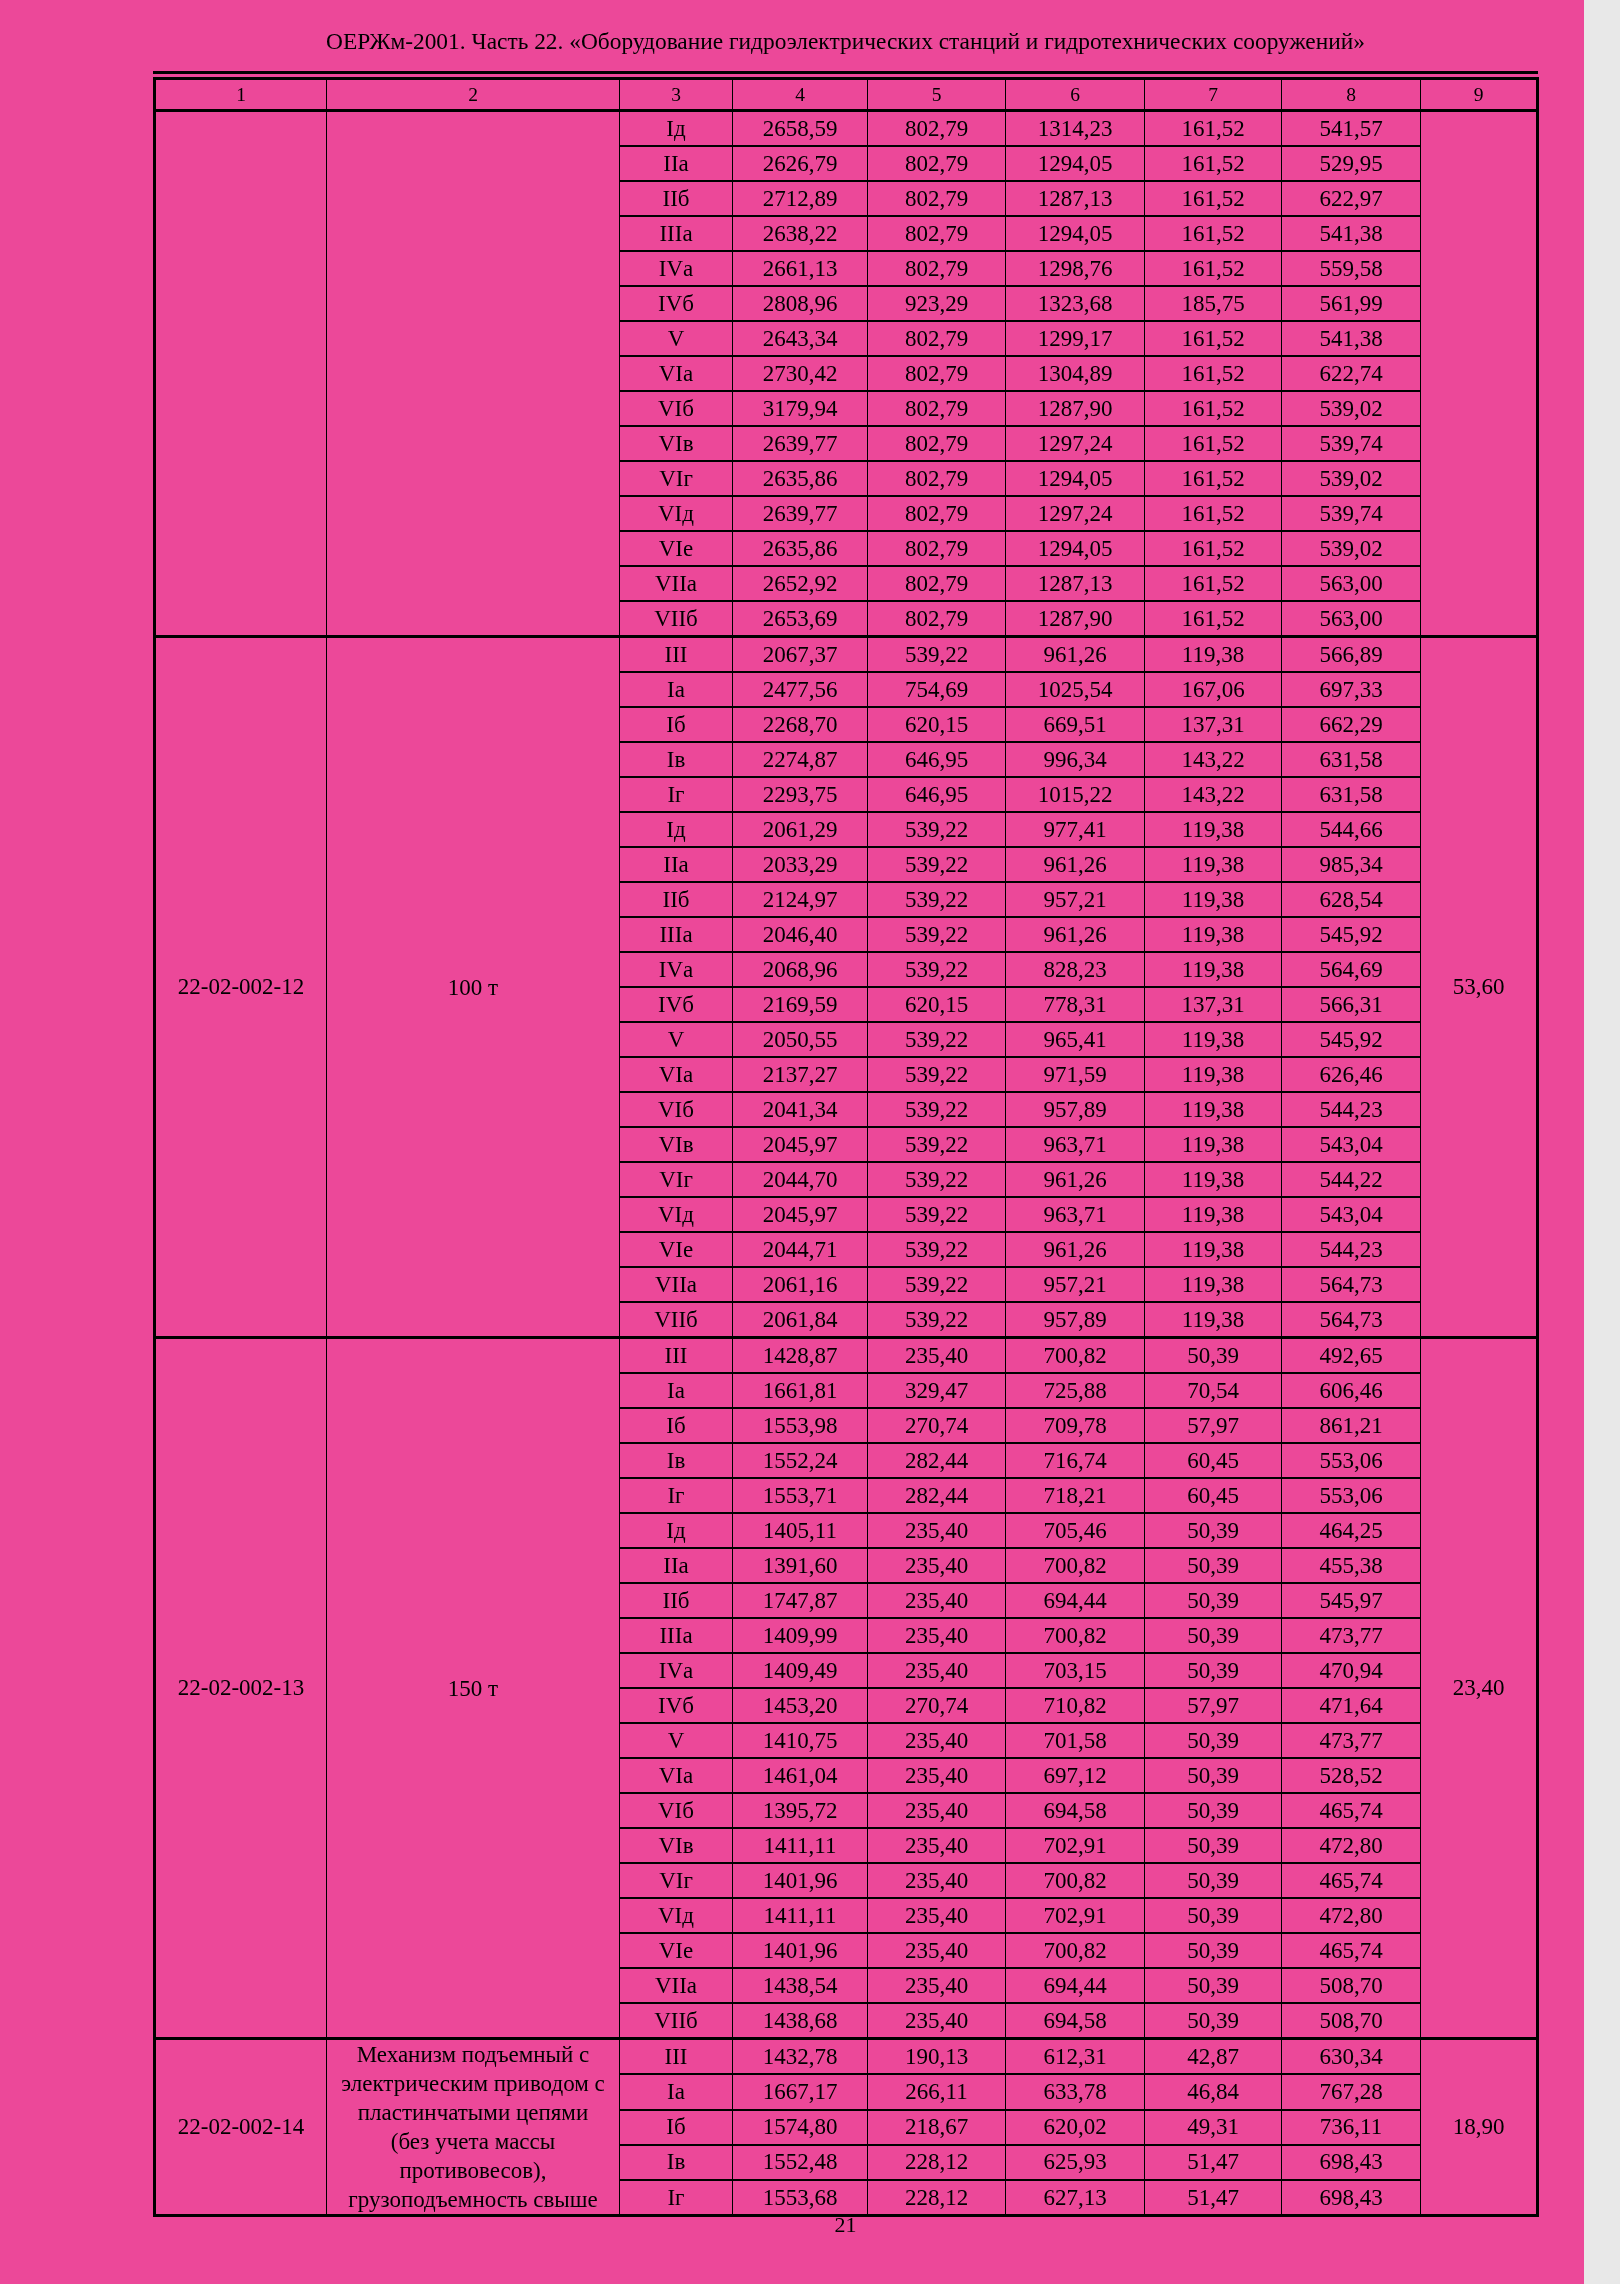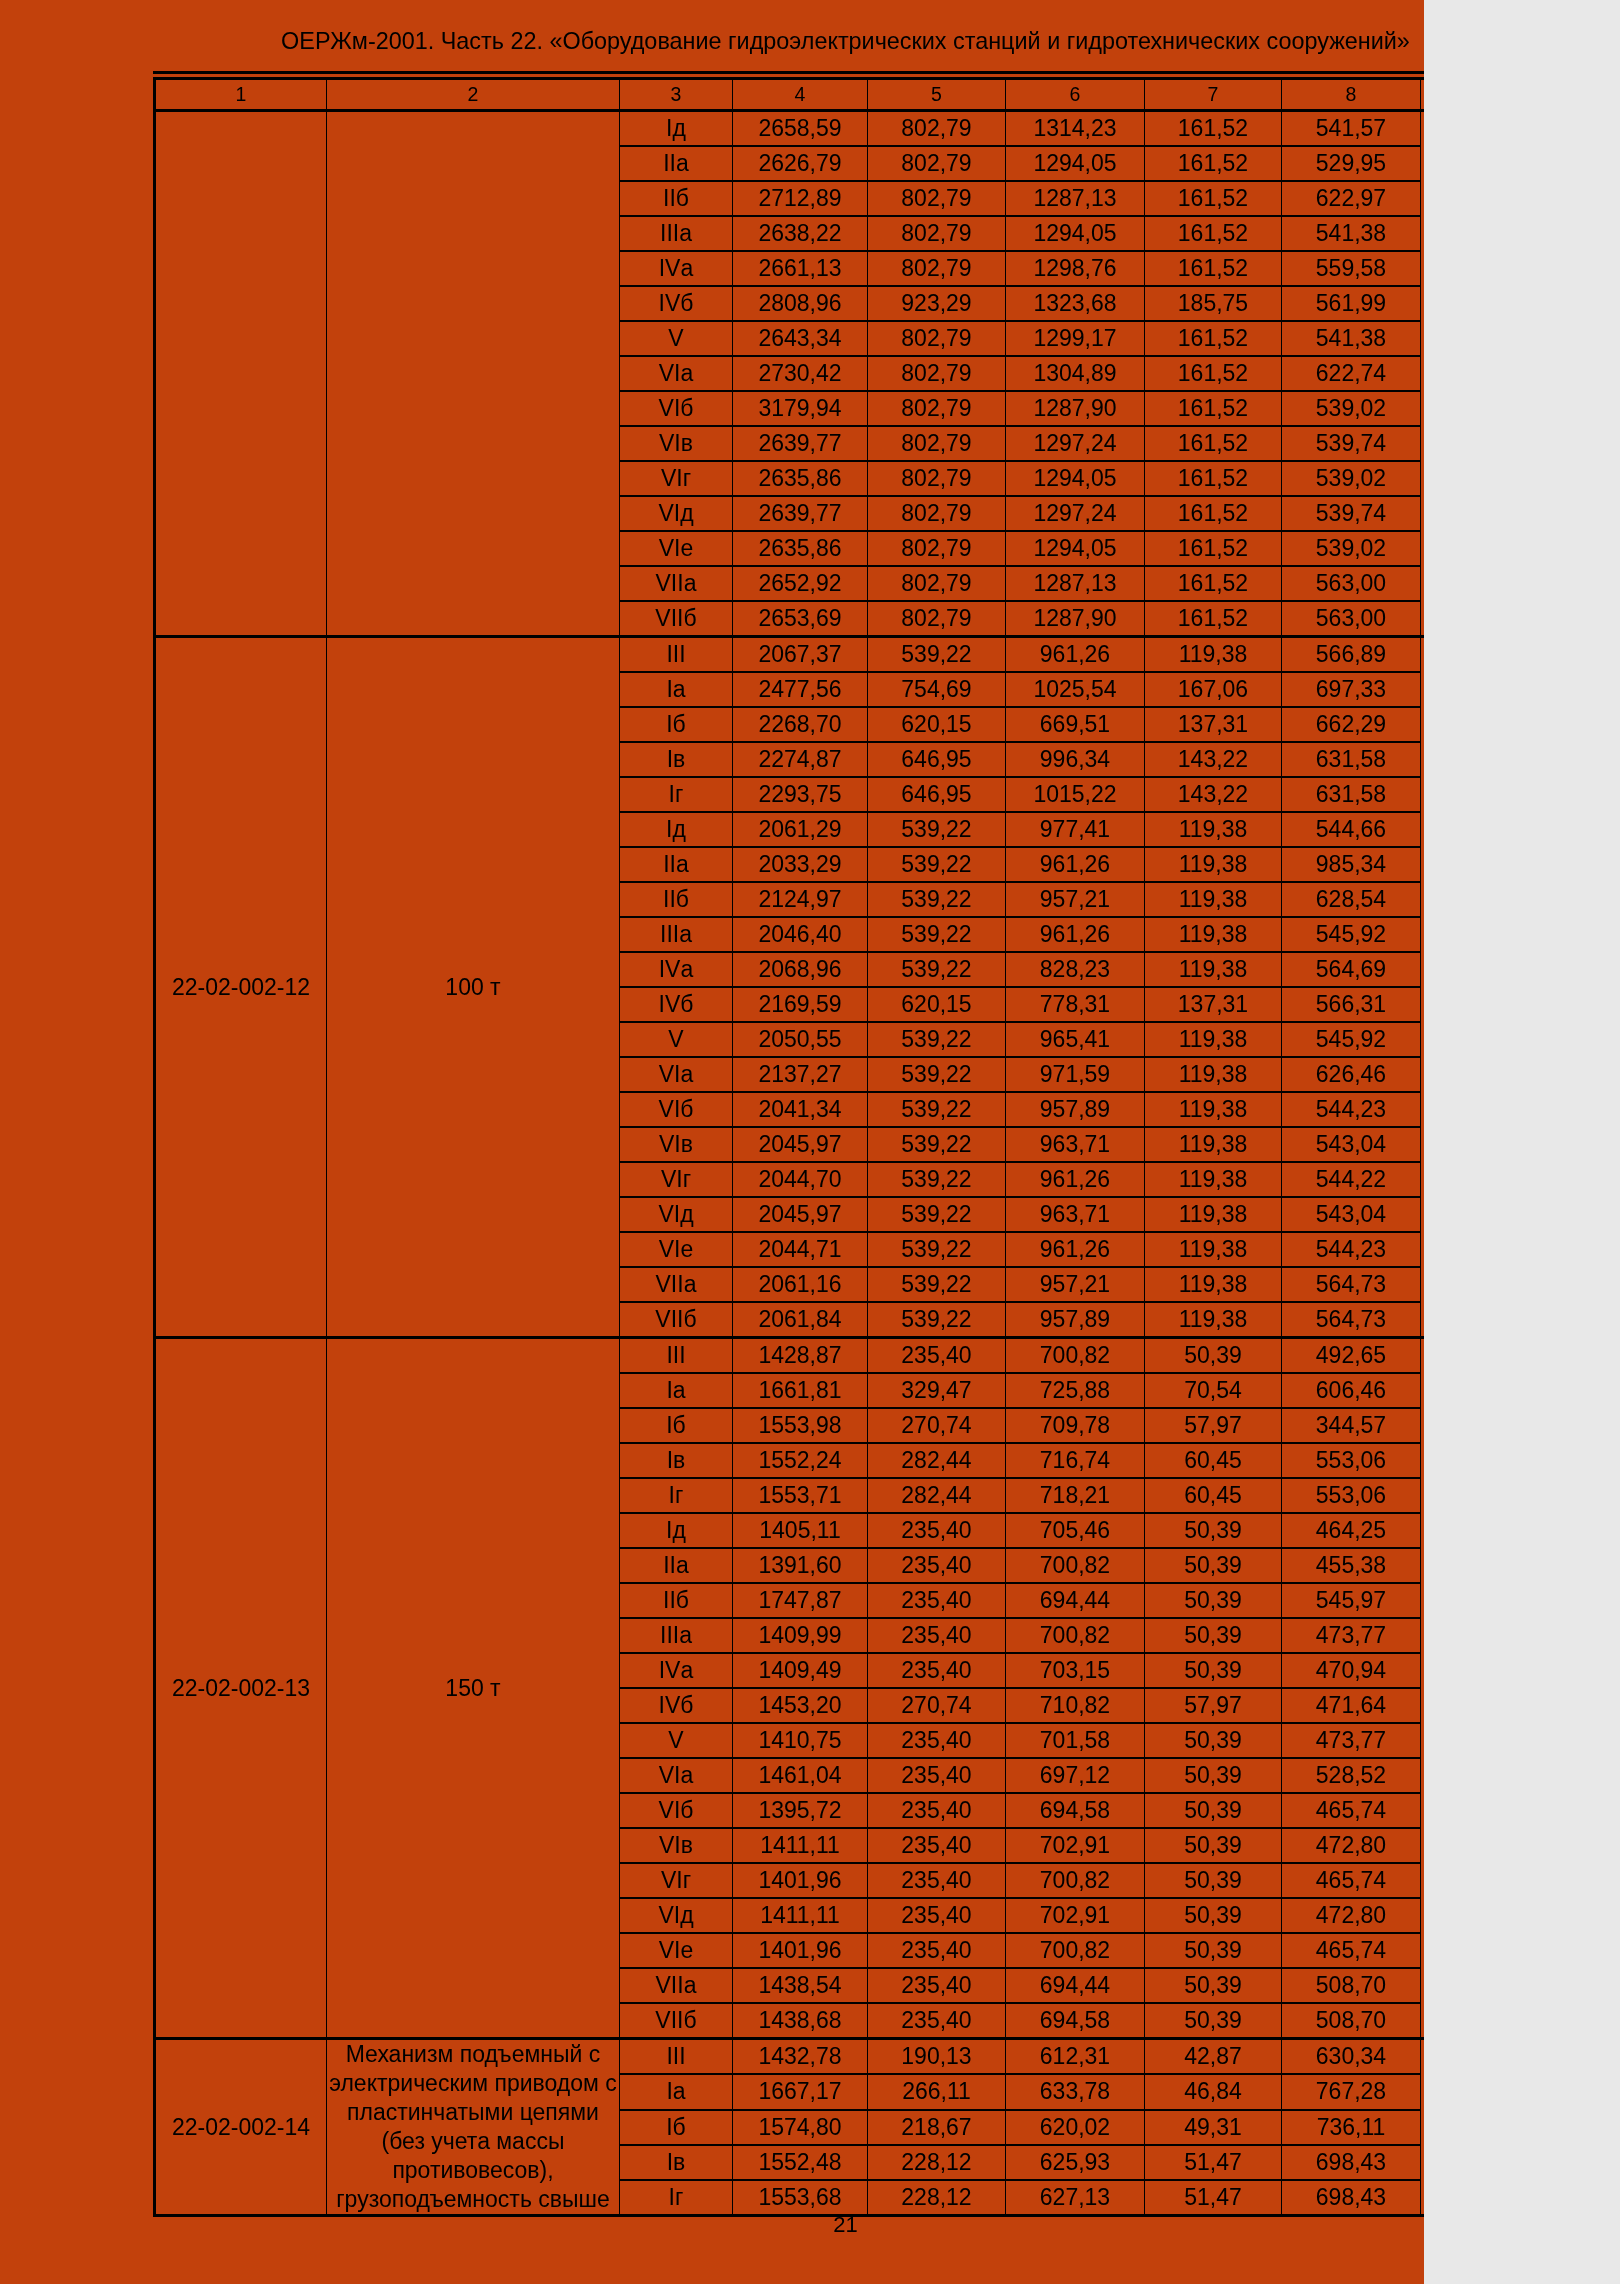--- a/index.html
+++ b/index.html
@@ -1,21 +1,21 @@
 <!DOCTYPE html>
 <html style="font-size:10.4px"><head>
 <meta charset="utf-8">
 <style>
   html, body { margin: 0; padding: 0; background: #e8e8e8; }
   .page {
     position: relative;
-    width: 1424px;
+    width: 1584px;
     height: 2284px;
-    background: #c2410c;
-    font-family: Liberation Sans, sans-serif;
+    background: #ec4899;
+    font-family: Liberation Serif, serif;
     color: #000;
     overflow: hidden;
   }
   .content {
     position: absolute;
     left: 153px;
     top: 26px;
     width: 1385px;
   }
   .doc-title {
@@ -413,21 +413,21 @@
             <td class="value-cell">725,88</td>
             <td class="value-cell">70,54</td>
             <td class="value-cell">606,46</td>
           </tr>
           <tr>
             <td class="index-cell">Iб</td>
             <td class="value-cell">1553,98</td>
             <td class="value-cell">270,74</td>
             <td class="value-cell">709,78</td>
             <td class="value-cell">57,97</td>
-            <td class="value-cell">344,57</td>
+            <td class="value-cell">861,21</td>
           </tr>
           <tr>
             <td class="index-cell">Iв</td>
             <td class="value-cell">1552,24</td>
             <td class="value-cell">282,44</td>
             <td class="value-cell">716,74</td>
             <td class="value-cell">60,45</td>
             <td class="value-cell">553,06</td>
           </tr>
           <tr>

